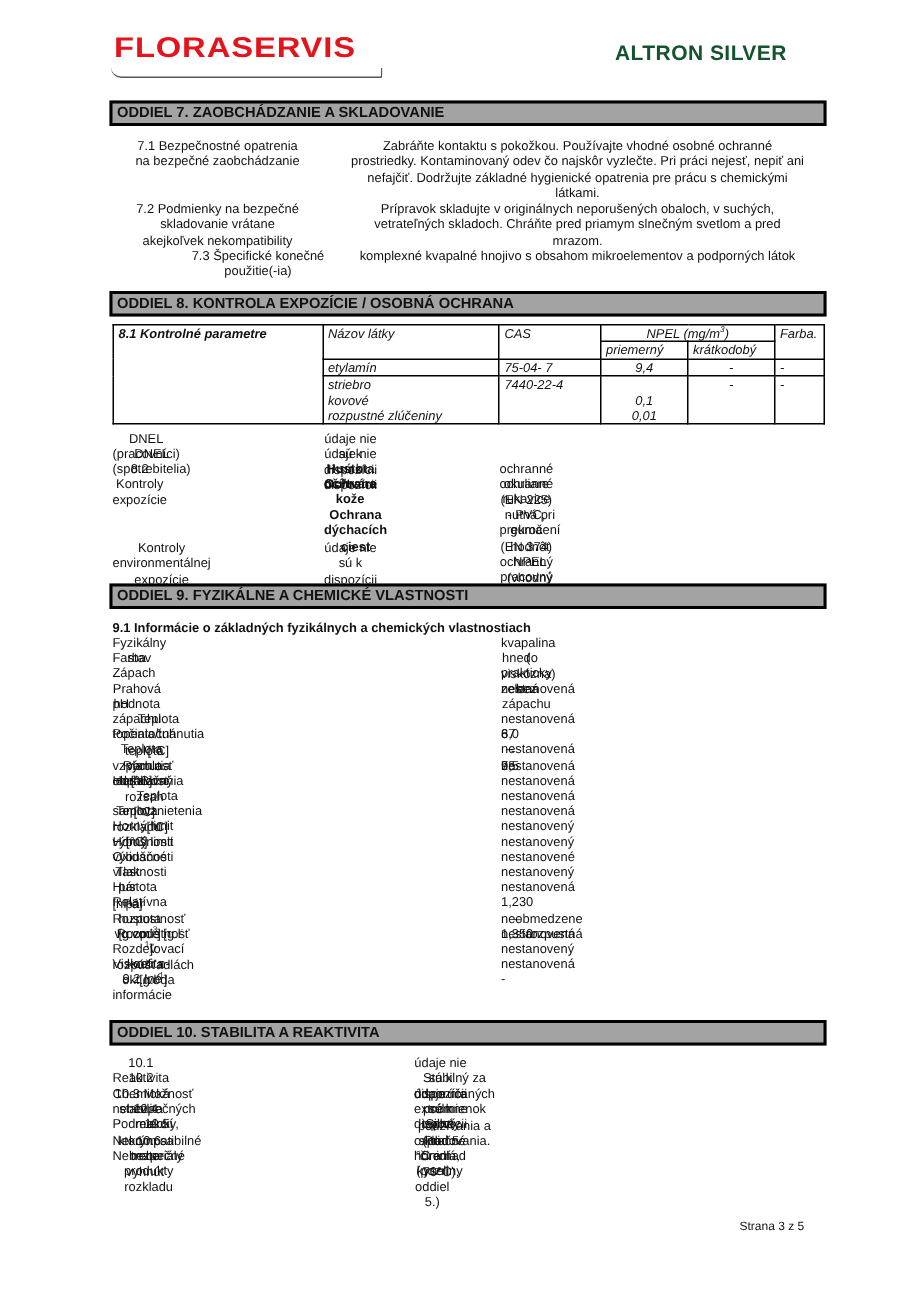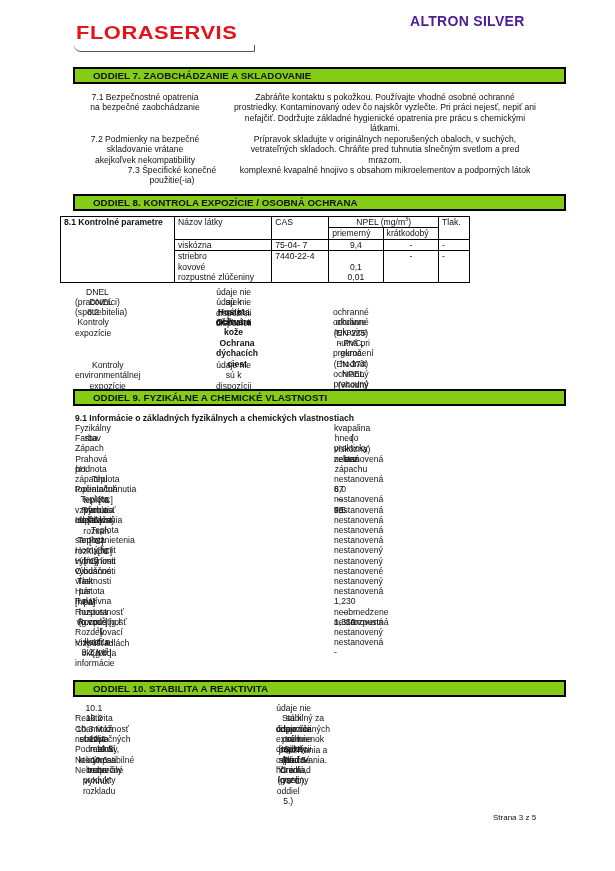--- a/index.html
+++ b/index.html
@@ -4,29 +4,29 @@
 <style>
   html, body { margin: 0; padding: 0; background: #ffffff; }
   body { width: 615px; height: 871px; position: relative; overflow: hidden;
          font-family: "Liberation Sans", sans-serif; color: #111; font-size: 8.6px; line-height: 10.4px; }
   .abs { position: absolute; }
   .logo { left: 74px; top: 27px; width: 182px; height: 26px; }
   .logo-text { position: absolute; left: 2px; top: 1px; font-family: "Liberation Sans", sans-serif; font-weight: 900;
                font-size: 19px; letter-spacing: 0.5px; color: #e3141b; font-style: normal; transform: scaleX(1.15); transform-origin: left; }
   .logo-swoosh { position: absolute; left: 0; top: 18px; width: 180px; height: 6px; border-bottom: 1.5px solid #555;
                  border-right: 1.5px solid #555; border-radius: 0 0 10px 40px; }
-  .product { left: 410px; top: 16px; font-weight: bold; font-size: 14px; color: #4c1d95; letter-spacing: 0.3px; }
-  .section-bar { position: absolute; left: 73px; width: 471px; height: 13px; background: #84cc16;
+  .product { left: 410px; top: 30px; font-weight: bold; font-size: 14px; color: #14532d; letter-spacing: 0.3px; }
+  .section-bar { position: absolute; left: 73px; width: 471px; height: 13px; background: #a3a3a3;
                  border: 2px solid #000; border-left-width: 2px; font-weight: bold; font-size: 9.8px; line-height: 13px;
-                 padding-left: 18px; box-sizing: content-box; }
+                 padding-left: 3px; box-sizing: content-box; }
   .b { font-weight: bold; }
   .row { position: absolute; left: 75px; text-align: center; }
   .lbl { position: absolute; left: 0; font-weight: normal; white-space: pre-line; }
   .val { position: absolute; white-space: pre-line; }
-  table.npel { position: absolute; left: 60px; top: 216px; border-collapse: collapse; width: 410px; }
+  table.npel { position: absolute; left: 75px; top: 216px; border-collapse: collapse; width: 475px; font-style: italic; }
   table.npel td { border: 1px solid #000; padding: 0 3px; vertical-align: top; font-size: 8.6px; line-height: 10.4px; }
   .center { text-align: center; }
   .footer { left: 493px; top: 813px; font-size: 8px; }
   sup { font-size: 5.5px; line-height: 0; vertical-align: super; }
 </style>
 </head>
 <body>
 
 <div class="abs logo">
   <span class="logo-text">FLORASERVIS</span>
@@ -41,21 +41,21 @@
   <div class="val" style="left:140px;width:340px;">Zabráňte kontaktu s pokožkou. Používajte vhodné osobné ochranné
 prostriedky. Kontaminovaný odev čo najskôr vyzlečte. Pri práci nejesť, nepiť ani
 nefajčiť. Dodržujte základné hygienické opatrenia pre prácu s chemickými
 látkami.</div>
 </div>
 <div class="row" style="top:134px;">
   <div class="lbl" style="width:140px;">7.2 Podmienky na bezpečné
 skladovanie vrátane
 akejkoľvek nekompatibility</div>
   <div class="val" style="left:140px;width:340px;">Prípravok skladujte v originálnych neporušených obaloch, v suchých,
-vetrateľných skladoch. Chráňte pred tuhnutia slnečným svetlom a pred
+vetrateľných skladoch. Chráňte pred priamym slnečným svetlom a pred
 mrazom.</div>
 </div>
 <div class="row" style="top:165px;">
   <div class="lbl" style="width:140px;margin-left:27px;">7.3 Špecifické konečné
 použitie(-ia)</div>
   <div class="val" style="left:140px;width:340px;">komplexné kvapalné hnojivo s obsahom mikroelementov a podporných látok</div>
 </div>
 
 <div class="section-bar" style="top:194px;">ODDIEL 8. KONTROLA EXPOZÍCIE / OSOBNÁ OCHRANA</div>
 
@@ -67,28 +67,28 @@
       <col style="width:58px">
       <col style="width:58px">
       <col style="width:33px">
   </colgroup>
   <tbody>
       <tr>
     <td rowspan="4" class="b">8.1 Kontrolné parametre</td>
     <td rowspan="2">Názov látky</td>
     <td rowspan="2">CAS</td>
     <td colspan="2" class="center"><span>NPEL (mg/m</span><sup>3</sup><span>)</span></td>
-    <td rowspan="2">Tlak.</td>
+    <td rowspan="2">Farba.</td>
   </tr>
   <tr>
     <td>priemerný</td>
     <td>krátkodobý</td>
   </tr>
   <tr>
-    <td>viskózna</td>
+    <td>etylamín</td>
     <td>75-04- 7</td>
     <td class="center">9,4</td>
     <td class="center">-</td>
     <td>-</td>
   </tr>
   <tr>
     <td style="white-space:pre-line">striebro
 kovové
 rozpustné zlúčeniny</td>
     <td>7440-22-4</td>

